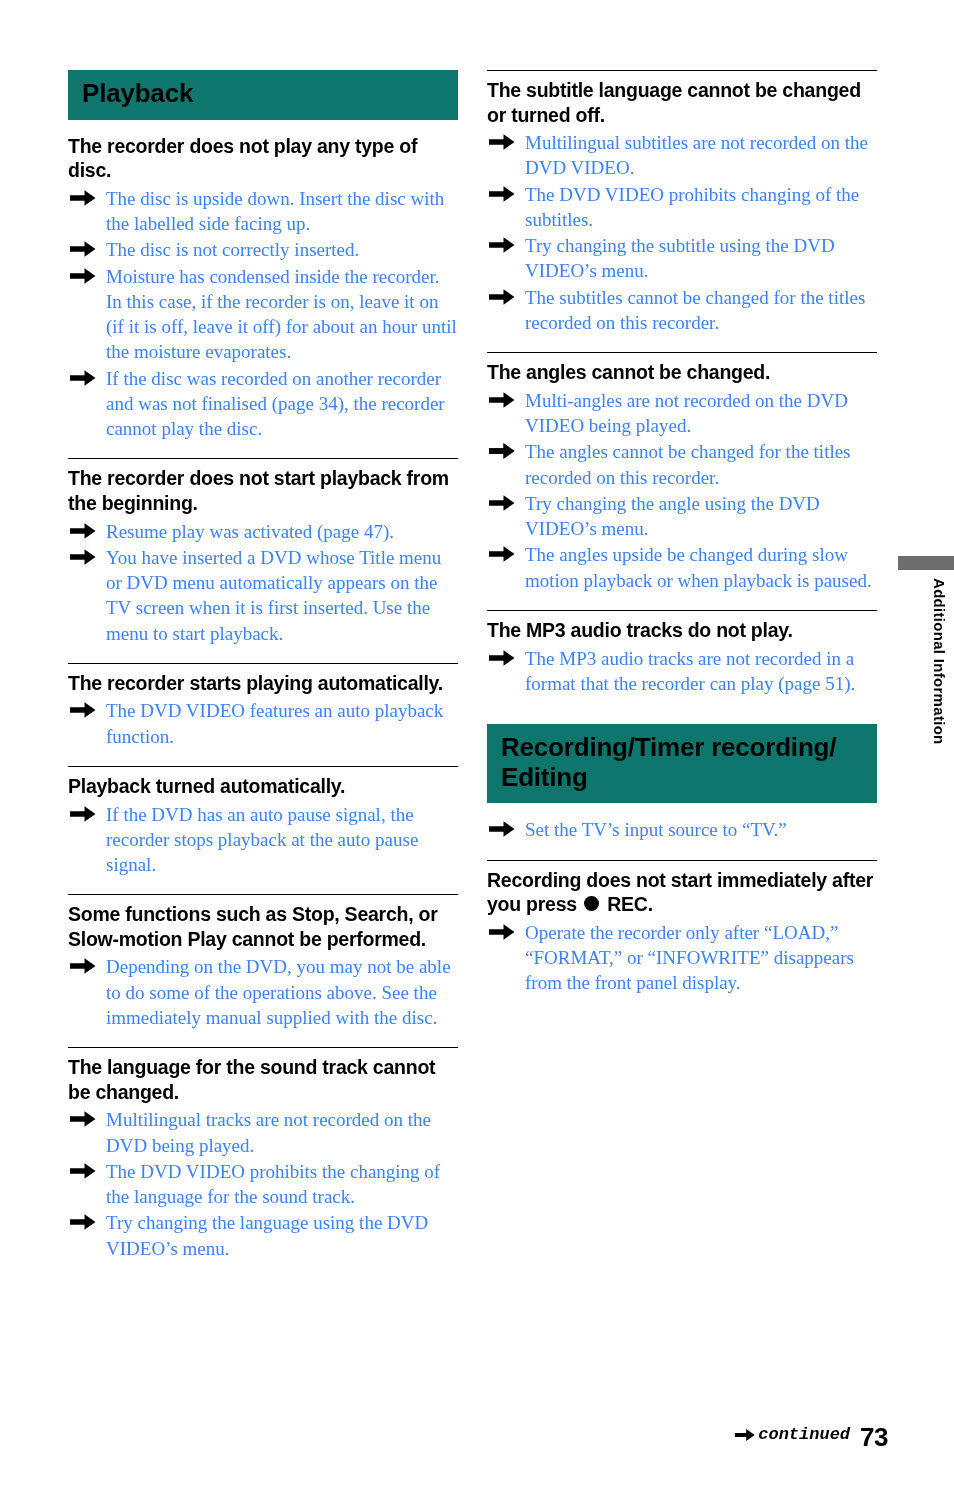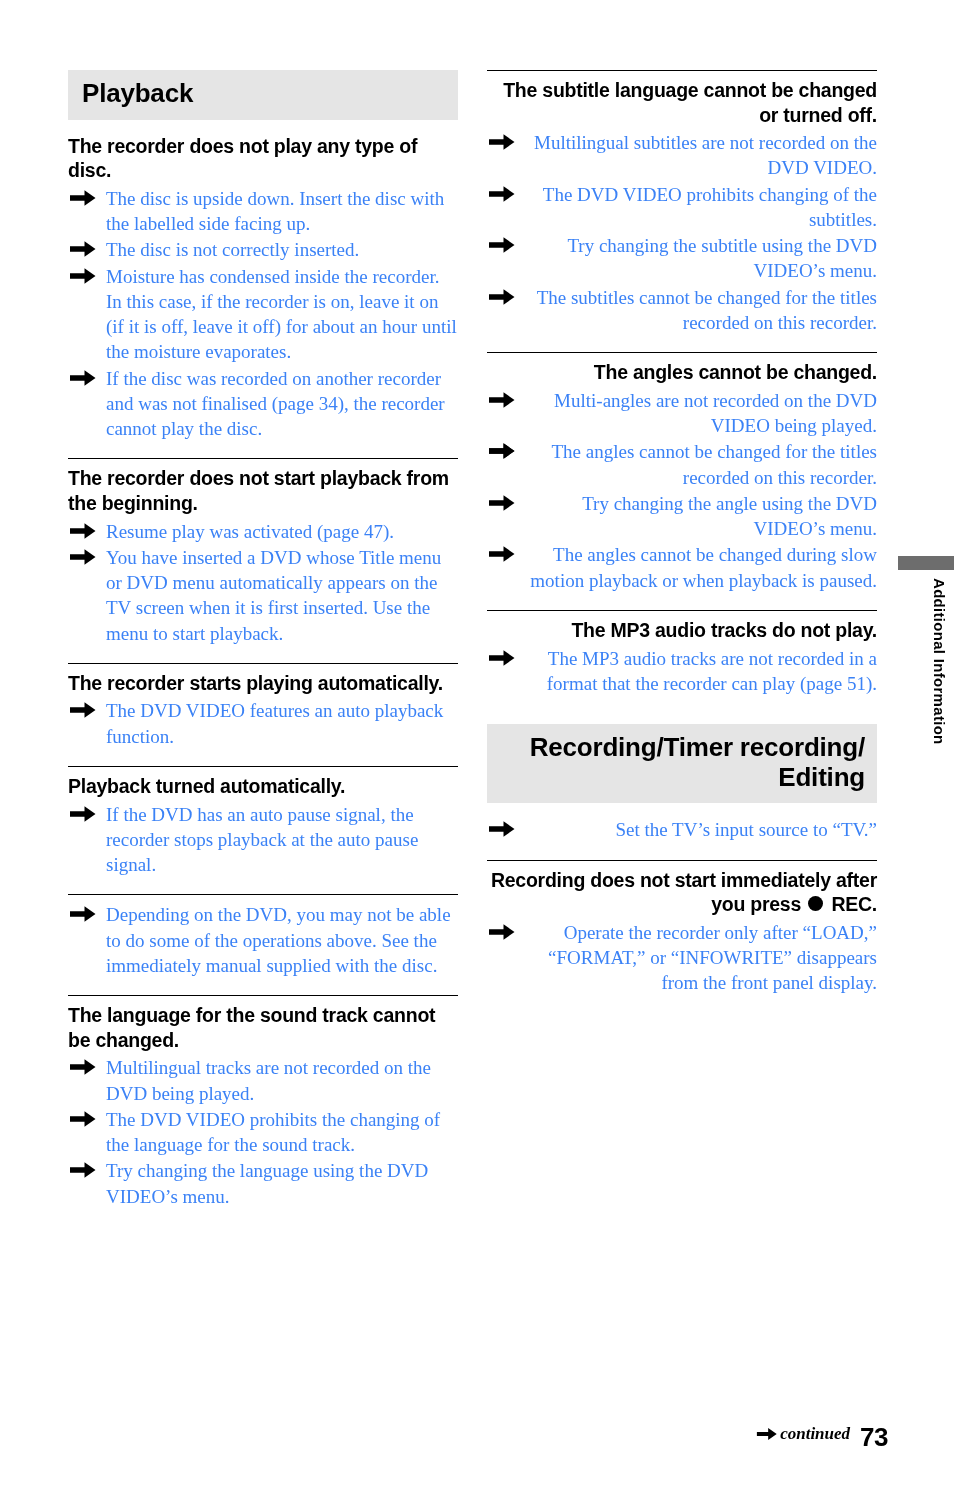--- a/index.html
+++ b/index.html
@@ -16,26 +16,26 @@
     font-family: "Liberation Serif", serif;
   }
 
   
   .col {
     position: absolute;
     top: 70px;
     width: 390px;
   }
   .col-left  { left: 68px; }
-  .col-right { left: 487px; text-align: right; }
+  .col-right { left: 487px; }
 
   
   .section-banner {
-    background: #e5e5e5;
-    padding: 9px 12px 11px 14px;
+    background: #0f766e;
+    padding: 9px 4px 11px 14px;
     margin-bottom: 14px;
   }
   .section-banner .section-title {
     font-family: "Liberation Sans", sans-serif;
     font-weight: bold;
     font-size: 26px;
     line-height: 1.14;
     color: #000;
     letter-spacing: -0.2px;
   }
@@ -135,21 +135,21 @@
     gap: 10px;
   }
   .footer-continued {
     display: flex;
     align-items: center;
     gap: 2px;
     padding-bottom: 6px;
   }
   .footer-arrow { width: 22px; height: 14px; display: block; }
   .footer-continued-text {
-    font-family: Liberation Serif, serif;
+    font-family: Liberation Mono, monospace;
     font-style: italic;
     font-weight: bold;
     font-size: 17px;
     color: #000;
   }
   .footer-pagenum {
     font-family: "Liberation Sans", sans-serif;
     font-weight: bold;
     font-size: 26px;
     line-height: 1;
@@ -250,20 +250,21 @@
             <svg viewBox="0 0 26 18" width="26" height="18">
                 <path d="M0 6.3h14.5V1.2L25.5 9l-11 7.8v-5.1H0z" fill="#000"></path>
               </svg>
           </span>
           <span>If the DVD has an auto pause signal, the recorder stops playback at the auto pause signal.</span>
         </li>
       </ul>
     </div>
 
     <div class="block rule">
+      <div class="q-title">Some functions such as Stop, Search, or Slow-motion Play cannot be performed.</div>
       <ul class="answers">
         <li>
           <span class="bullet-arrow">
             <svg viewBox="0 0 26 18" width="26" height="18">
                 <path d="M0 6.3h14.5V1.2L25.5 9l-11 7.8v-5.1H0z" fill="#000"></path>
               </svg>
           </span>
           <span>Depending on the DVD, you may not be able to do some of the operations above. See the immediately manual supplied with the disc.</span>
         </li>
       </ul>
@@ -374,21 +375,21 @@
               </svg>
           </span>
           <span>Try changing the angle using the DVD VIDEO’s menu.</span>
         </li>
         <li>
           <span class="bullet-arrow">
             <svg viewBox="0 0 26 18" width="26" height="18">
                 <path d="M0 6.3h14.5V1.2L25.5 9l-11 7.8v-5.1H0z" fill="#000"></path>
               </svg>
           </span>
-          <span>The angles cannot be changed during slow motion playback or when playback is paused.</span>
+          <span>The angles upside be changed during slow motion playback or when playback is paused.</span>
         </li>
       </ul>
     </div>
 
     <div class="block rule" style="margin-bottom:28px;">
       <div class="q-title">The MP3 audio tracks do not play.</div>
       <ul class="answers">
         <li>
           <span class="bullet-arrow">
             <svg viewBox="0 0 26 18" width="26" height="18">

